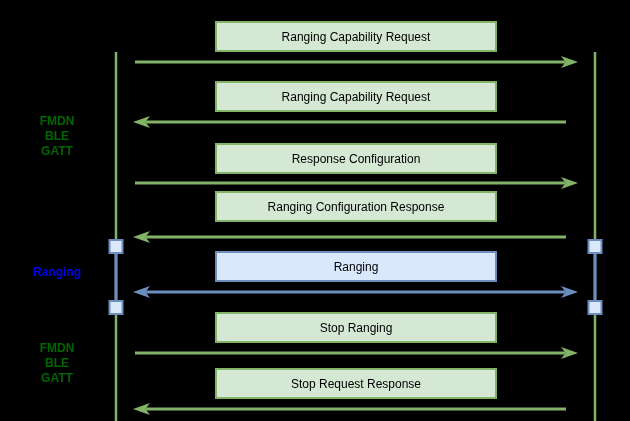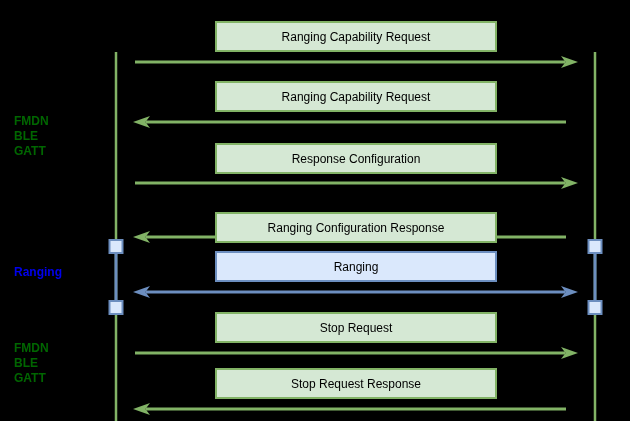--- a/index.html
+++ b/index.html
@@ -26,21 +26,21 @@
     color: #000000;
     text-align: center;
   }
   .msg.green { background: #d5e8d4; border: 2px solid #82b366; }
   .msg.blue  { background: #dae8fc; border: 2px solid #6c8ebf; }
 
   .lane-label {
     position: absolute;
     left: 14px;
     width: 86px;
-    text-align: left;
+    text-align: center;
     font-size: 12px;
     font-weight: bold;
     line-height: 15px;
   }
   .lane-label.green { color: #006600; }
   .lane-label.blue  { color: #0000ee; }
 
   .green-stroke { stroke: #82b366; }
   .blue-stroke  { stroke: #6c8ebf; }
   .green-fill   { fill: #82b366; }
@@ -97,23 +97,23 @@
 
     <g>
       <line x1="146" y1="409" x2="566" y2="409" class="green-stroke" stroke-width="3"></line>
       <polygon points="133,409 150,403 145.5,409 150,415" class="green-fill"></polygon>
     </g>
   </svg>
 
   <div class="msg green" style="top:21px">Ranging Capability Request</div>
   <div class="msg green" style="top:81px">Ranging Capability Request</div>
   <div class="msg green" style="top:143px">Response Configuration</div>
-  <div class="msg green" style="top:212px">Ranging Configuration Response</div>
+  <div class="msg green" style="top:191px">Ranging Configuration Response</div>
   <div class="msg blue" style="top:251px">Ranging</div>
-  <div class="msg green" style="top:312px">Stop Request</div>
+  <div class="msg green" style="top:312px">Stop Ranging</div>
   <div class="msg green" style="top:368px">Stop Request Response</div>
 
   <div class="lane-label green" style="top:114px">
     <span style="display:block">FMDN</span>
     <span style="display:block">BLE</span>
     <span style="display:block">GATT</span>
   </div>
 
   <div class="lane-label blue" style="top:265px">Ranging</div>
 

